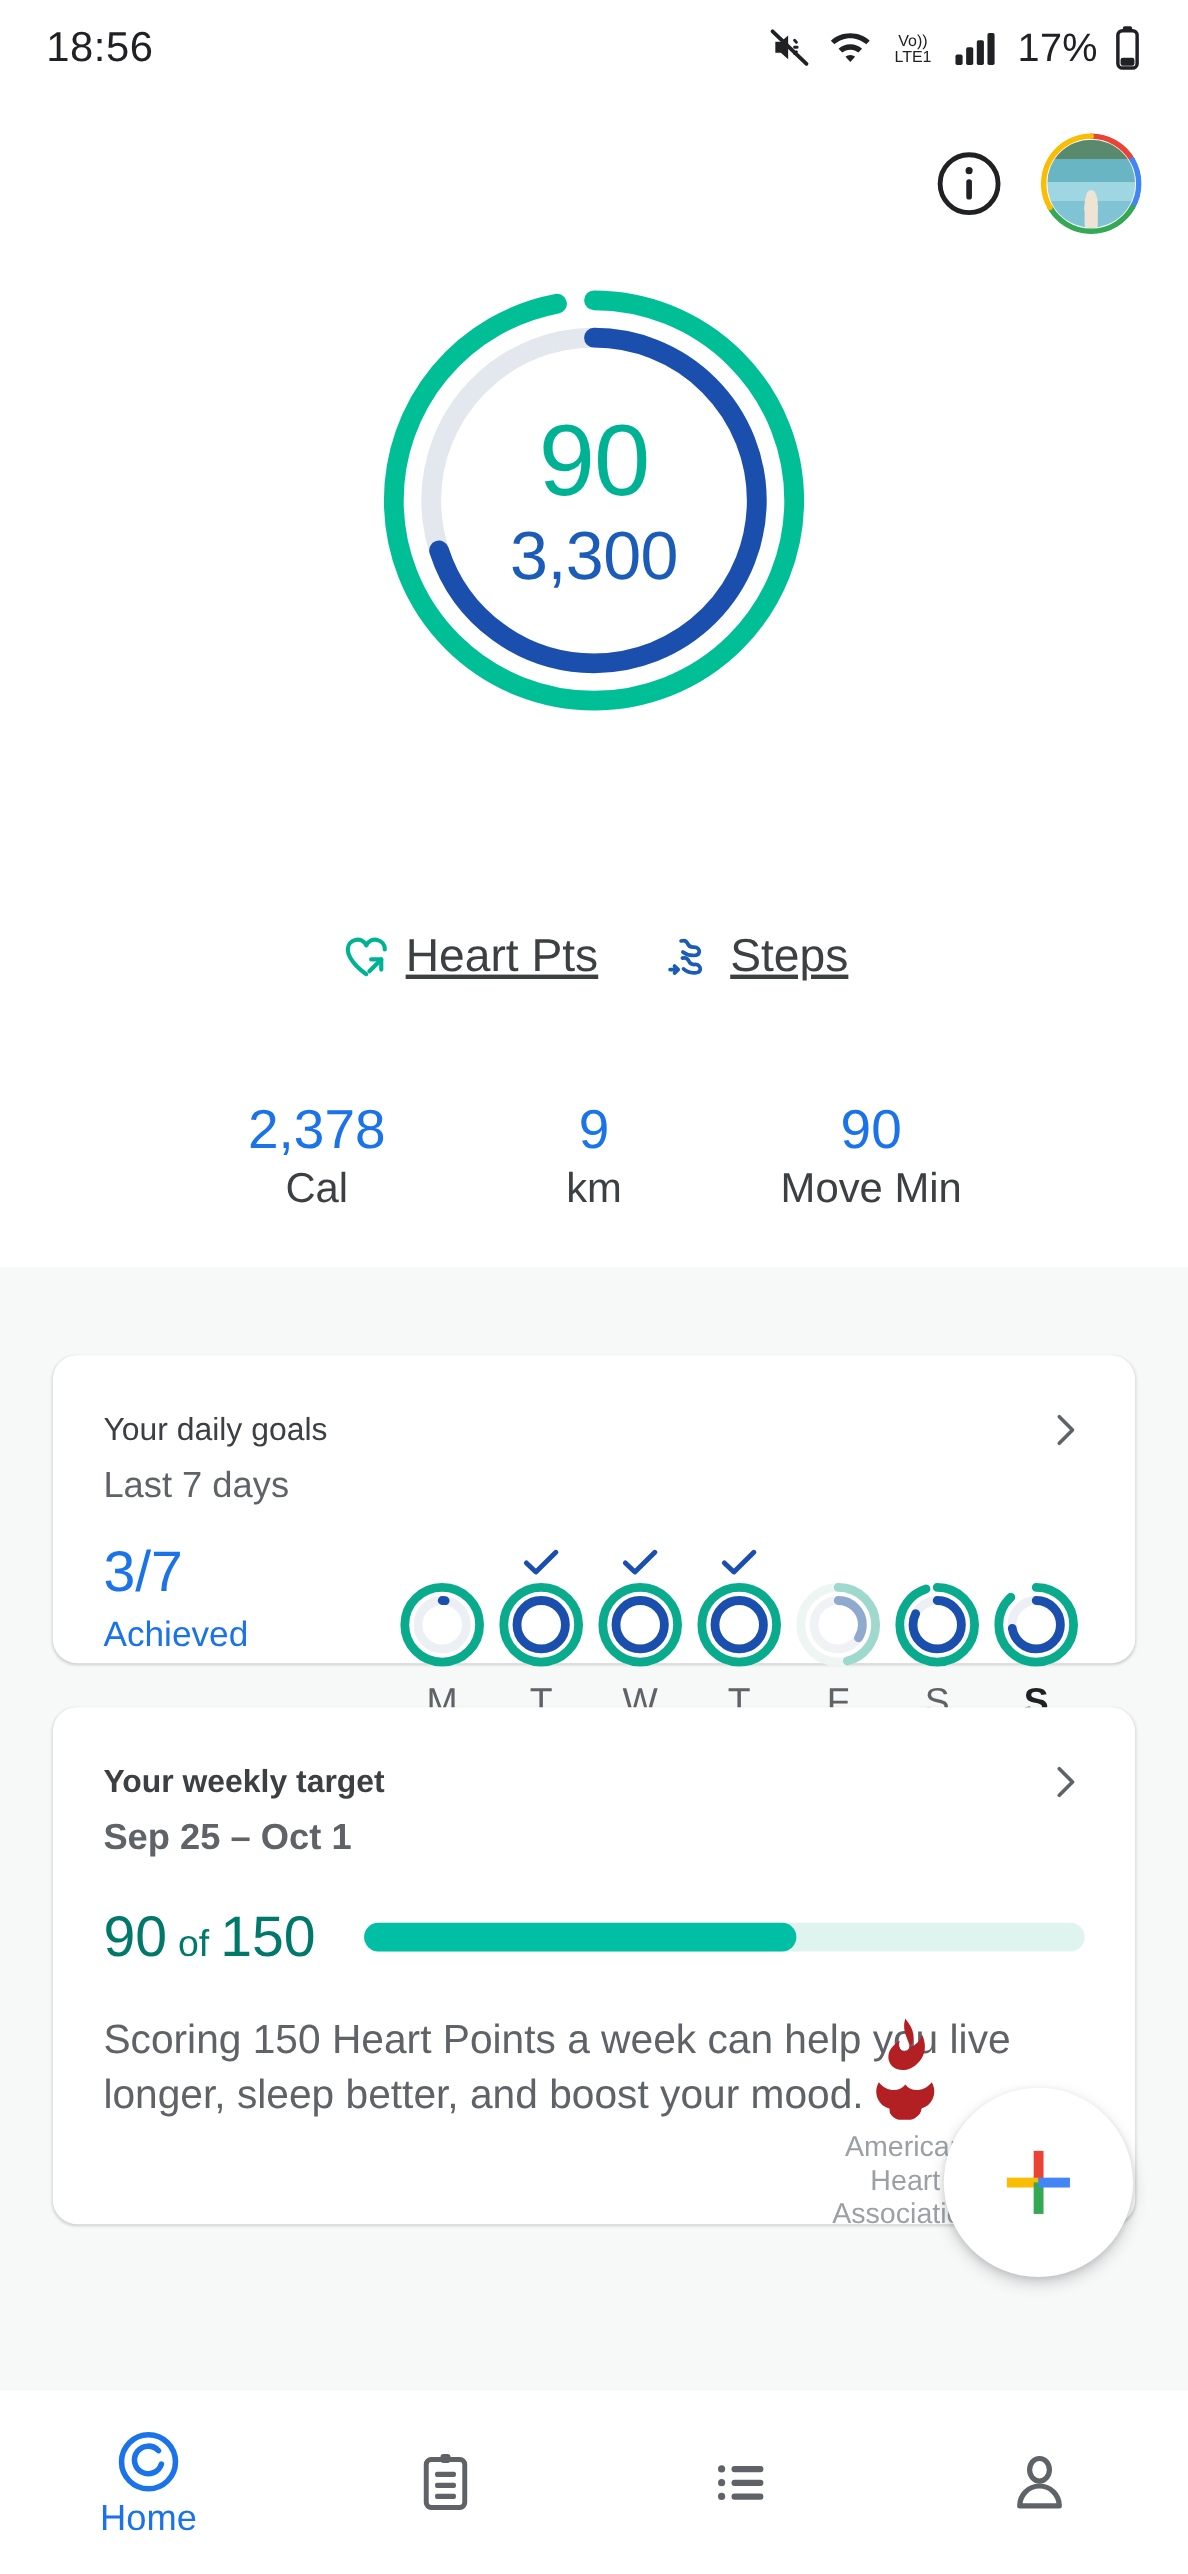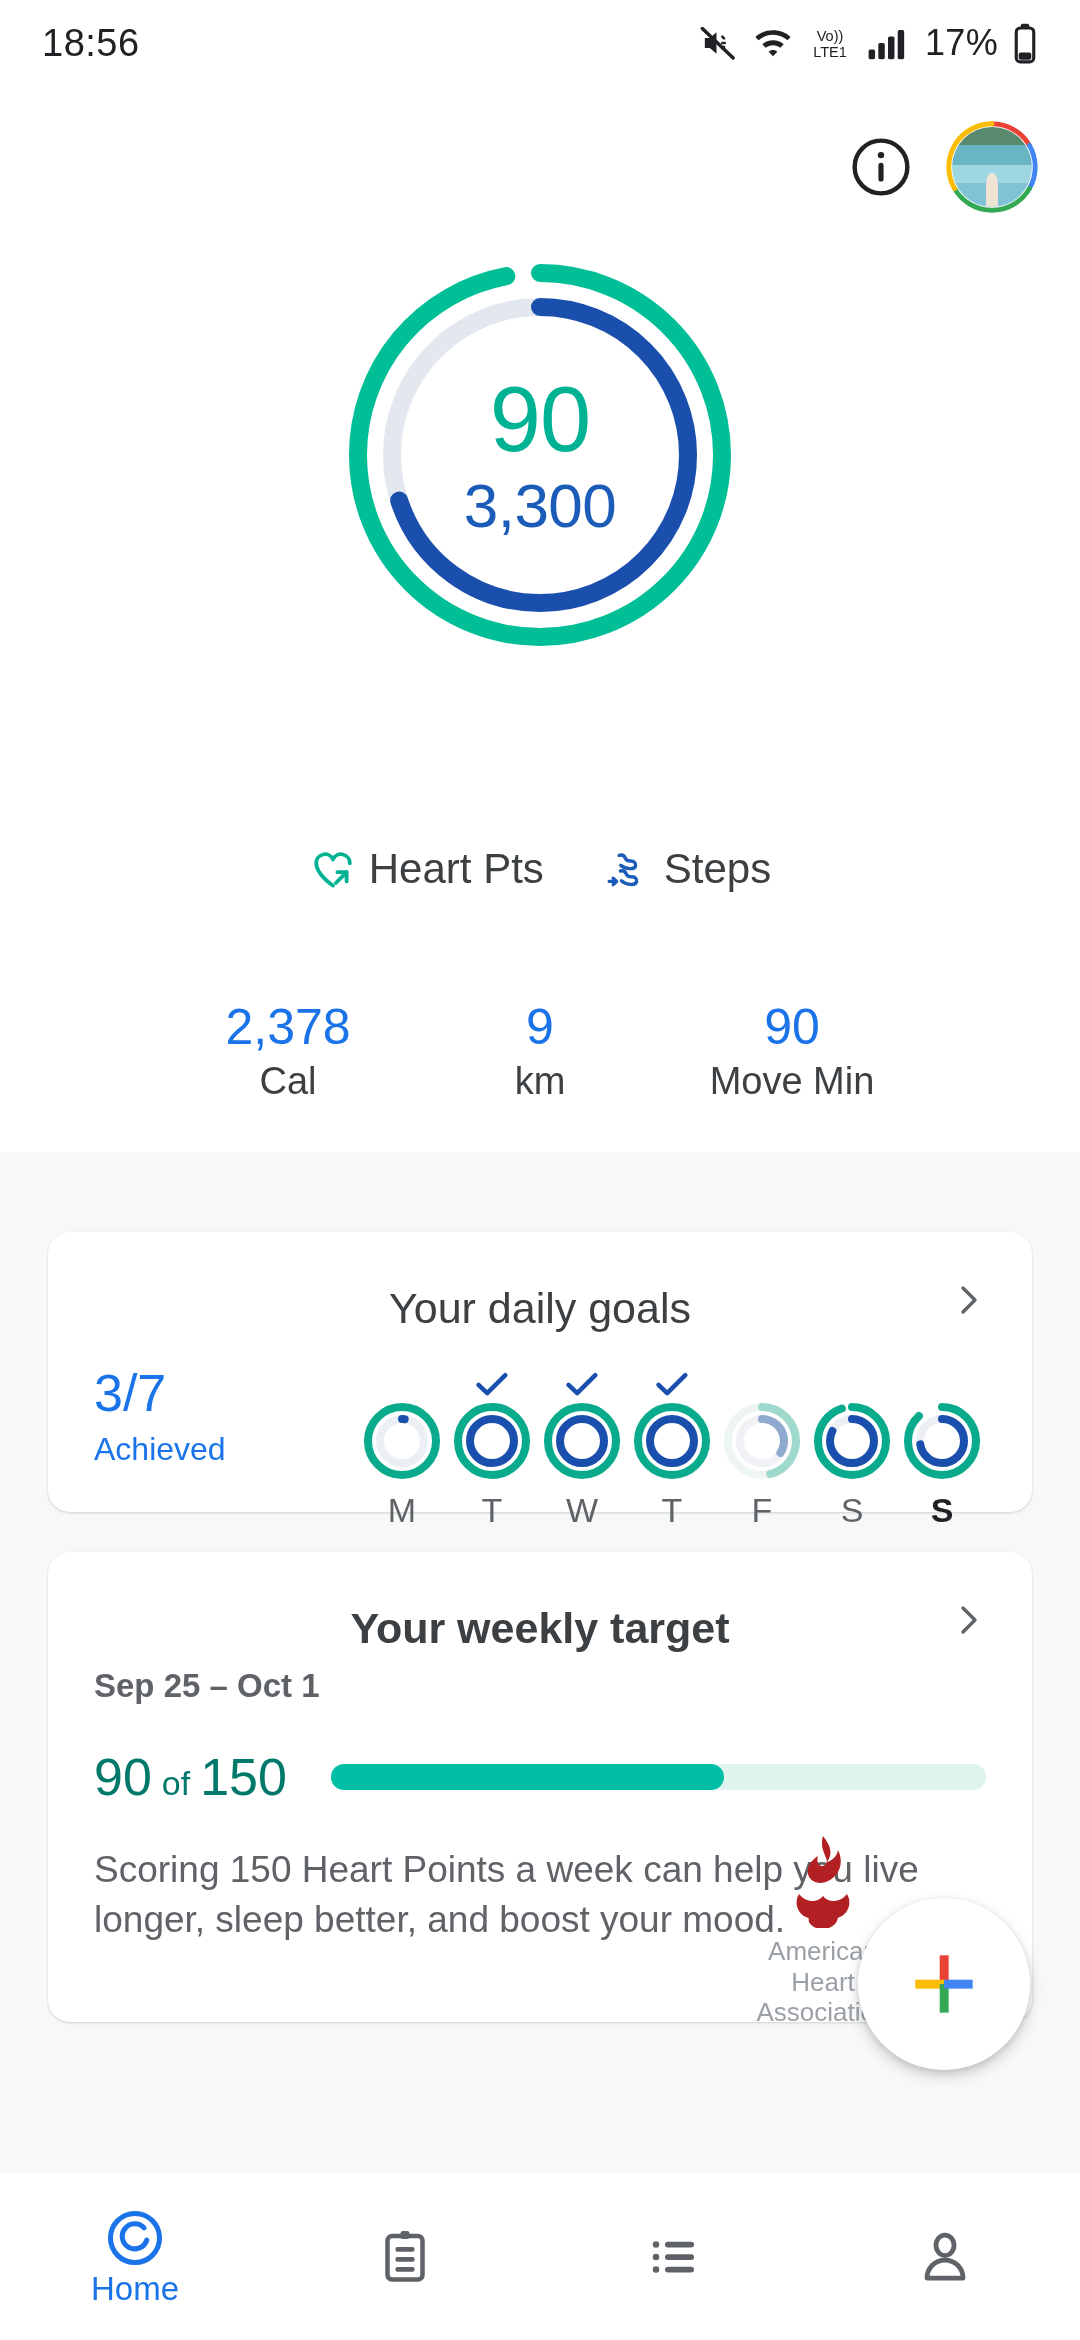--- a/index.html
+++ b/index.html
@@ -59,21 +59,21 @@
   }
   .ring-hp{ font-size:92px; color:#00b294; font-weight:400; line-height:1; letter-spacing:-1px; }
   .ring-steps{ font-size:62px; color:#1b5cb8; font-weight:400; line-height:1; margin-top:10px; letter-spacing:-.5px; }
 
   
   .legend{
     position:absolute; top:845px; left:0; width:1080px;
     display:flex; justify-content:center; align-items:center; gap:60px;
   }
   .legend-item{ display:flex; align-items:center; gap:12px; }
-  .legend-item .lbl{ font-size:42px; color:#3c4043; }
+  .legend-item .lbl{ font-size:42px; color:#3c4043;text-decoration:underline; }
 
   
   .stats{
     position:absolute; top:1000px; left:0; width:1080px;
     display:flex; justify-content:center; align-items:flex-start;
   }
   .stat{ width:252px; text-align:center; }
   .stat .val{ font-size:50px; color:#1a73e8; line-height:1.08; }
   .stat .unit{ font-size:38px; color:#3c4043; margin-top:6px; }
 
@@ -82,21 +82,21 @@
     position:absolute; top:1152px; left:0; width:1080px; height:1188px;
     background:#f7f8f8;
   }
 
   
   .card{
     position:absolute; left:48px; width:984px;
     background:#ffffff; border-radius:22px;
     box-shadow:0 1px 3px rgba(60,64,67,.14), 0 1px 2px rgba(60,64,67,.08);
   }
-  .card-title{ font-size:43px; color:#3c4043;text-align:center; }
+  .card-title{ font-size:29px; color:#3c4043; }
   .card-sub{ font-size:33px; color:#5f6368; margin-top:14px; }
   .chev{ position:absolute; right:44px; }
 
   #card-goals{ top:1232px; height:280px; padding:52px 0 0 0; }
   #card-goals .hd{ padding:0 46px; }
   .goals-body{
     display:flex; align-items:flex-start; padding:0 34px; margin-top:34px;
   }
   .goals-left{ width:280px; padding-left:12px; }
   .goals-frac{ font-size:52px; color:#1a73e8; line-height:1; }
@@ -245,20 +245,21 @@
     <div class="val">90</div>
     <div class="unit">Move Min</div>
   </div>
 </div>
 
 <div class="page-bg"></div>
 
 <div class="card" id="card-goals">
   <div class="hd">
     <div class="card-title">Your daily goals</div>
+    <div class="card-sub">Last 7 days</div>
   </div>
   <svg class="chev" style="top:48px" width="40" height="40" viewBox="0 0 24 24">
     <path d="M9 4.8L16.2 12 9 19.2" fill="none" stroke="#5f6368" stroke-width="2" stroke-linecap="round" stroke-linejoin="round"></path>
   </svg>
   <div class="goals-body">
     <div class="goals-left">
       <div class="goals-frac">3/7</div>
       <div class="goals-ach">Achieved</div>
     </div>
     <div class="days" id="days-row">

